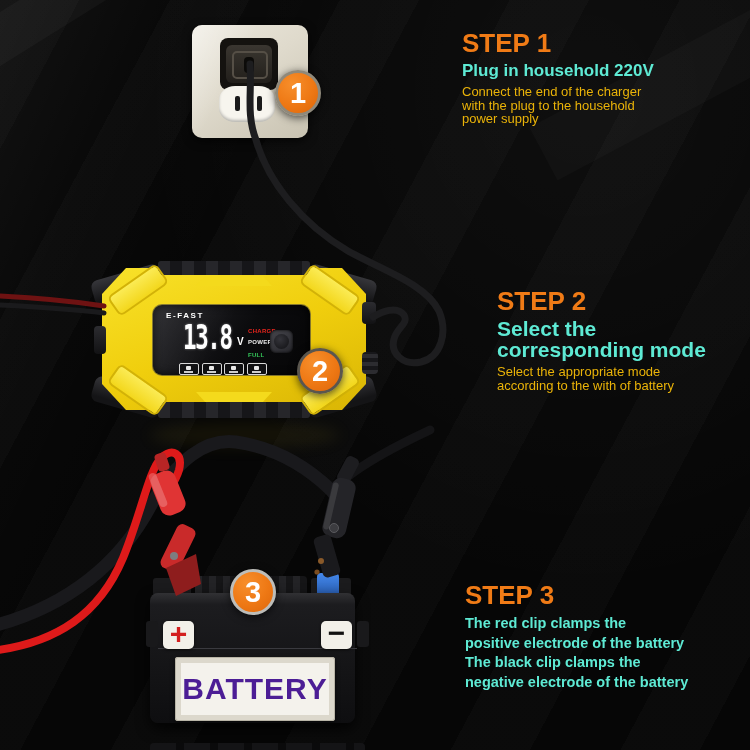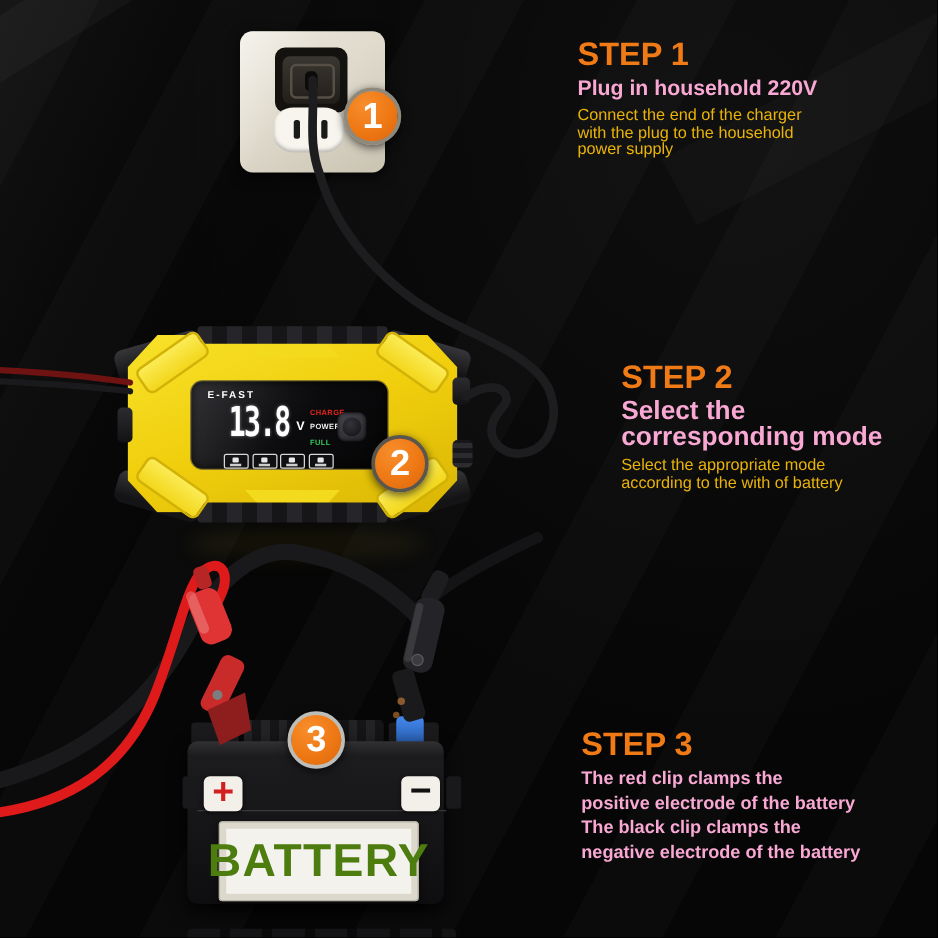--- a/index.html
+++ b/index.html
@@ -14,21 +14,21 @@
     #060606;}
   .bg-streak{position:absolute;background:rgba(255,255,255,0.03);z-index:0;}
   .bg-streak.s1{left:-80px;top:-40px;width:340px;height:46px;transform:rotate(-32deg);}
   .bg-streak.s2{left:520px;top:30px;width:400px;height:60px;transform:rotate(-28deg);background:rgba(255,255,255,0.022);}
   .charger-glow{position:absolute;left:150px;top:422px;width:190px;height:26px;border-radius:50%;
     background:rgba(150,125,15,0.10);filter:blur(7px);z-index:1;}
 
   
   .step{position:absolute;z-index:9;color:#fff;margin-left:35px;}
   .step-title{font-size:26px;line-height:26px;font-weight:bold;color:#F07B16;margin:0;}
-  .step-heading{font-weight:bold;color:#f9a8d4;margin:0;white-space:pre-line;}
+  .step-heading{font-weight:bold;color:#5eead4;margin:0;white-space:pre-line;}
   .step-body{color:#eab308;margin:0;white-space:pre-line;}
   #step1{left:427px;top:30px;}
   #step1 .step-heading{font-size:17px;line-height:20px;margin-top:5px;}
   #step1 .step-body{font-size:13px;line-height:13.5px;margin-top:4px;}
   #step2{left:462px;top:288px;}
   #step2 .step-heading{font-size:21px;line-height:21px;margin-top:4px;}
   #step2 .step-body{font-size:13px;line-height:14px;margin-top:5px;}
   #step3{left:430px;top:582px;}
   #step3 .step-heading{font-size:14.5px;line-height:19.5px;margin-top:6px;}
   #step3 .step-body{font-size:13px;line-height:14px;margin-top:10px;}
@@ -132,21 +132,21 @@
   .bat-ear.l{left:-4px;} .bat-ear.r{left:207px;}
   .bat-seam{position:absolute;left:8px;top:55px;width:199px;height:1px;background:#3a3a3f;}
   .bat-sign{position:absolute;top:28px;width:31px;height:28px;border-radius:5px;background:#F2F0E9;
     text-align:center;box-shadow:0 1px 3px rgba(0,0,0,0.6);}
   .bat-sign.pos{left:13px;color:#D31F1F;font-size:30px;font-weight:bold;line-height:26px;}
   .bat-sign.neg{left:171px;color:#111;font-size:30px;font-weight:bold;line-height:24px;}
   .bat-label{position:absolute;left:25px;top:64px;width:160px;height:64px;border-radius:3px;
     background:#DCD8CC;box-shadow:0 2px 5px rgba(0,0,0,0.55), inset 0 0 0 1px #b8b4a6;}
   .bat-label-inner{position:absolute;left:6px;top:6px;right:6px;bottom:6px;background:#F4F2EC;
     display:flex;align-items:center;justify-content:center;}
-  .bat-label-text{font-size:37px;font-weight:bold;color:#4d7c0f;letter-spacing:1px;}
+  .bat-label-text{font-size:30px;font-weight:bold;color:#4c1d95;letter-spacing:1px;}
   .bat-base{position:absolute;left:0px;top:150px;width:215px;height:15px;border-radius:4px;
     background:repeating-linear-gradient(90deg,#141416 0 26px,#0a0a0b 26px 34px);}
 
   svg.wires{position:absolute;left:0;top:0;z-index:8;pointer-events:none;}
 </style>
 </head>
 <body>
 
 <div id="canvas">
 

